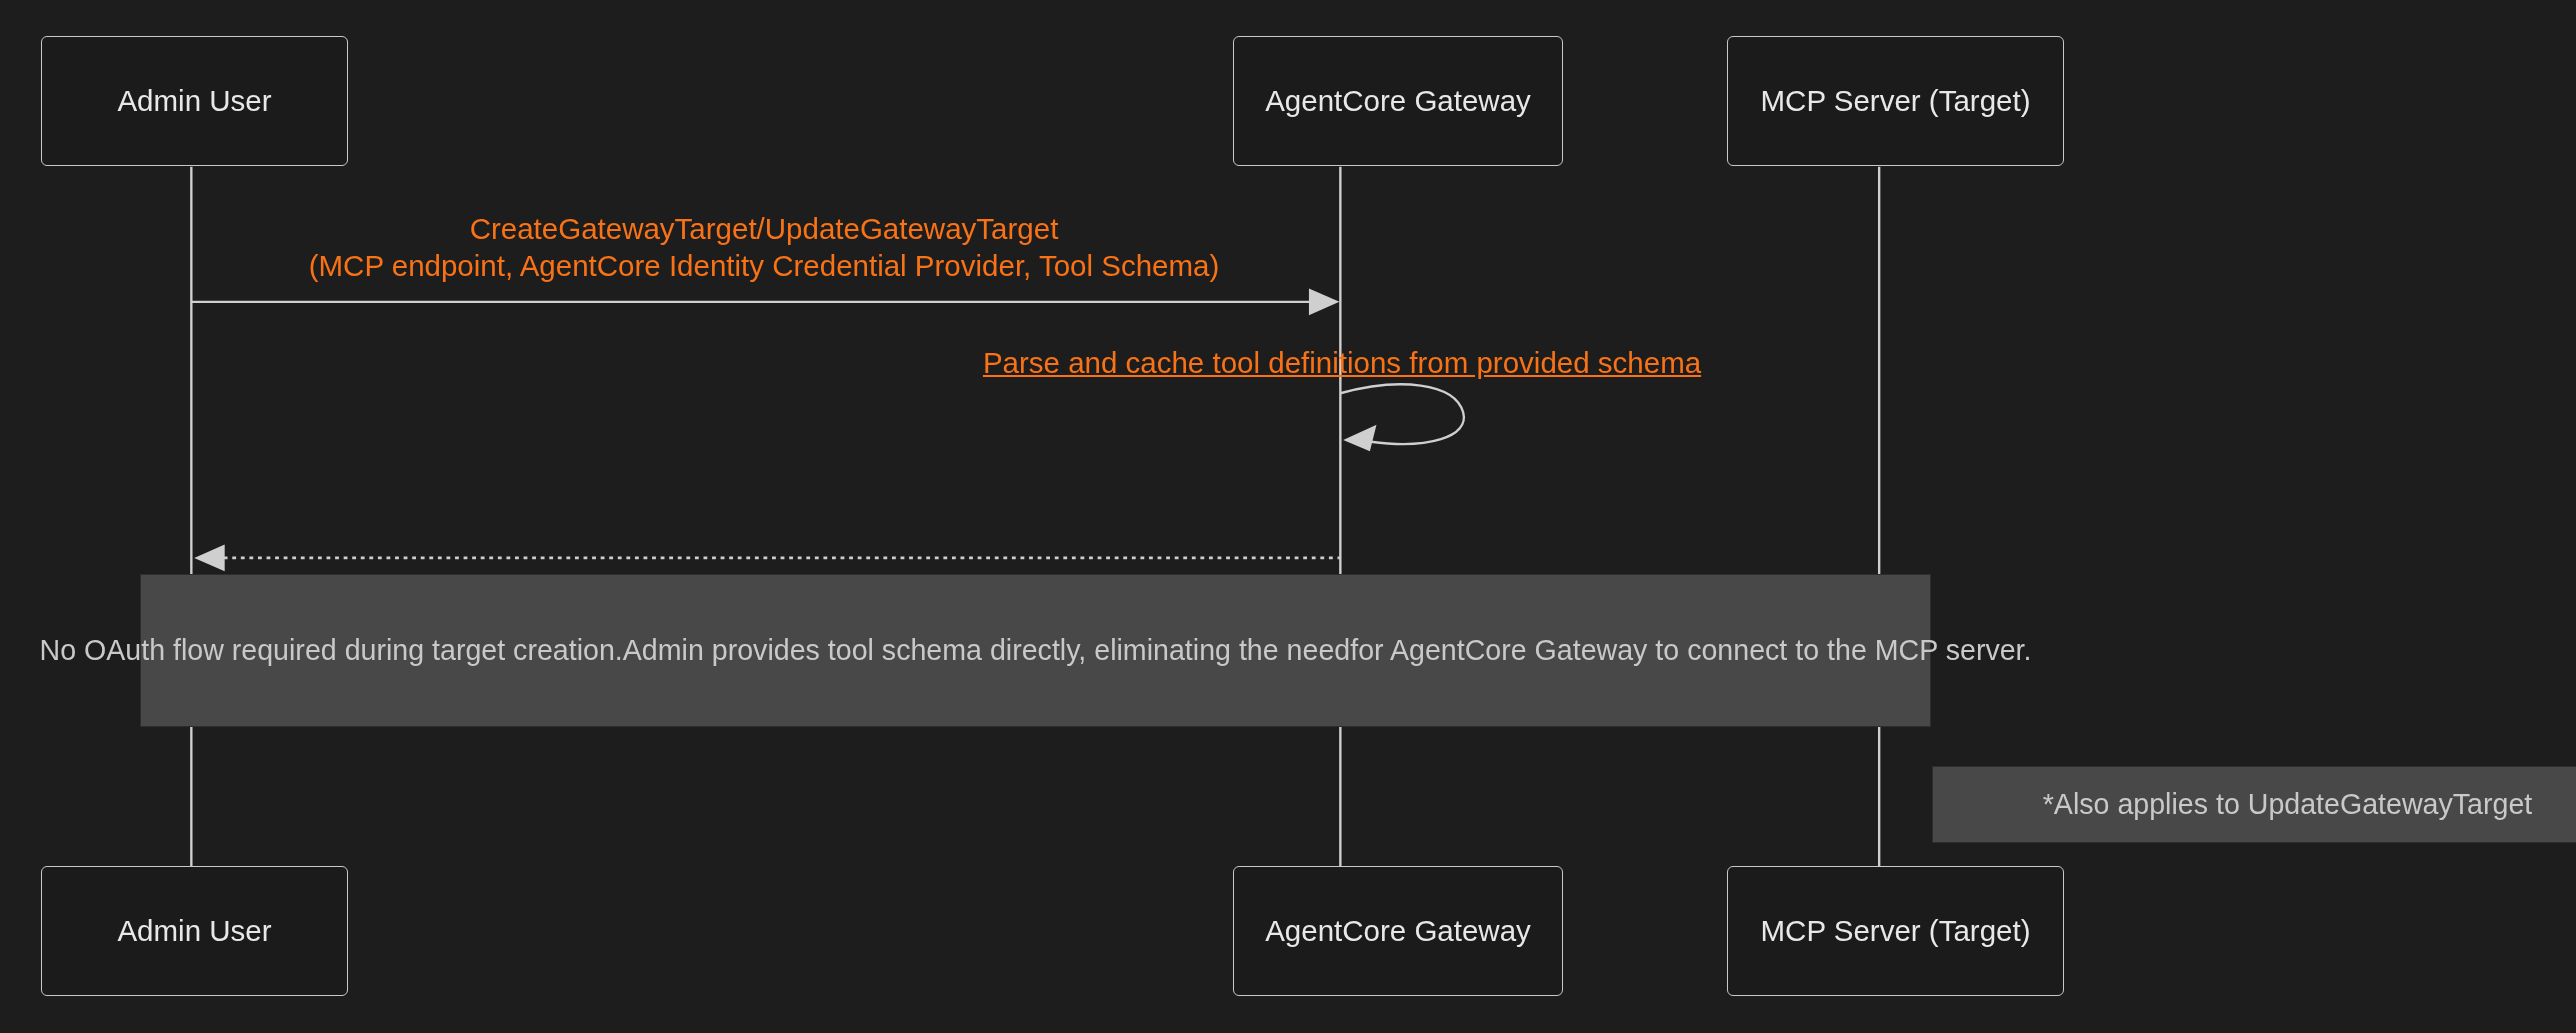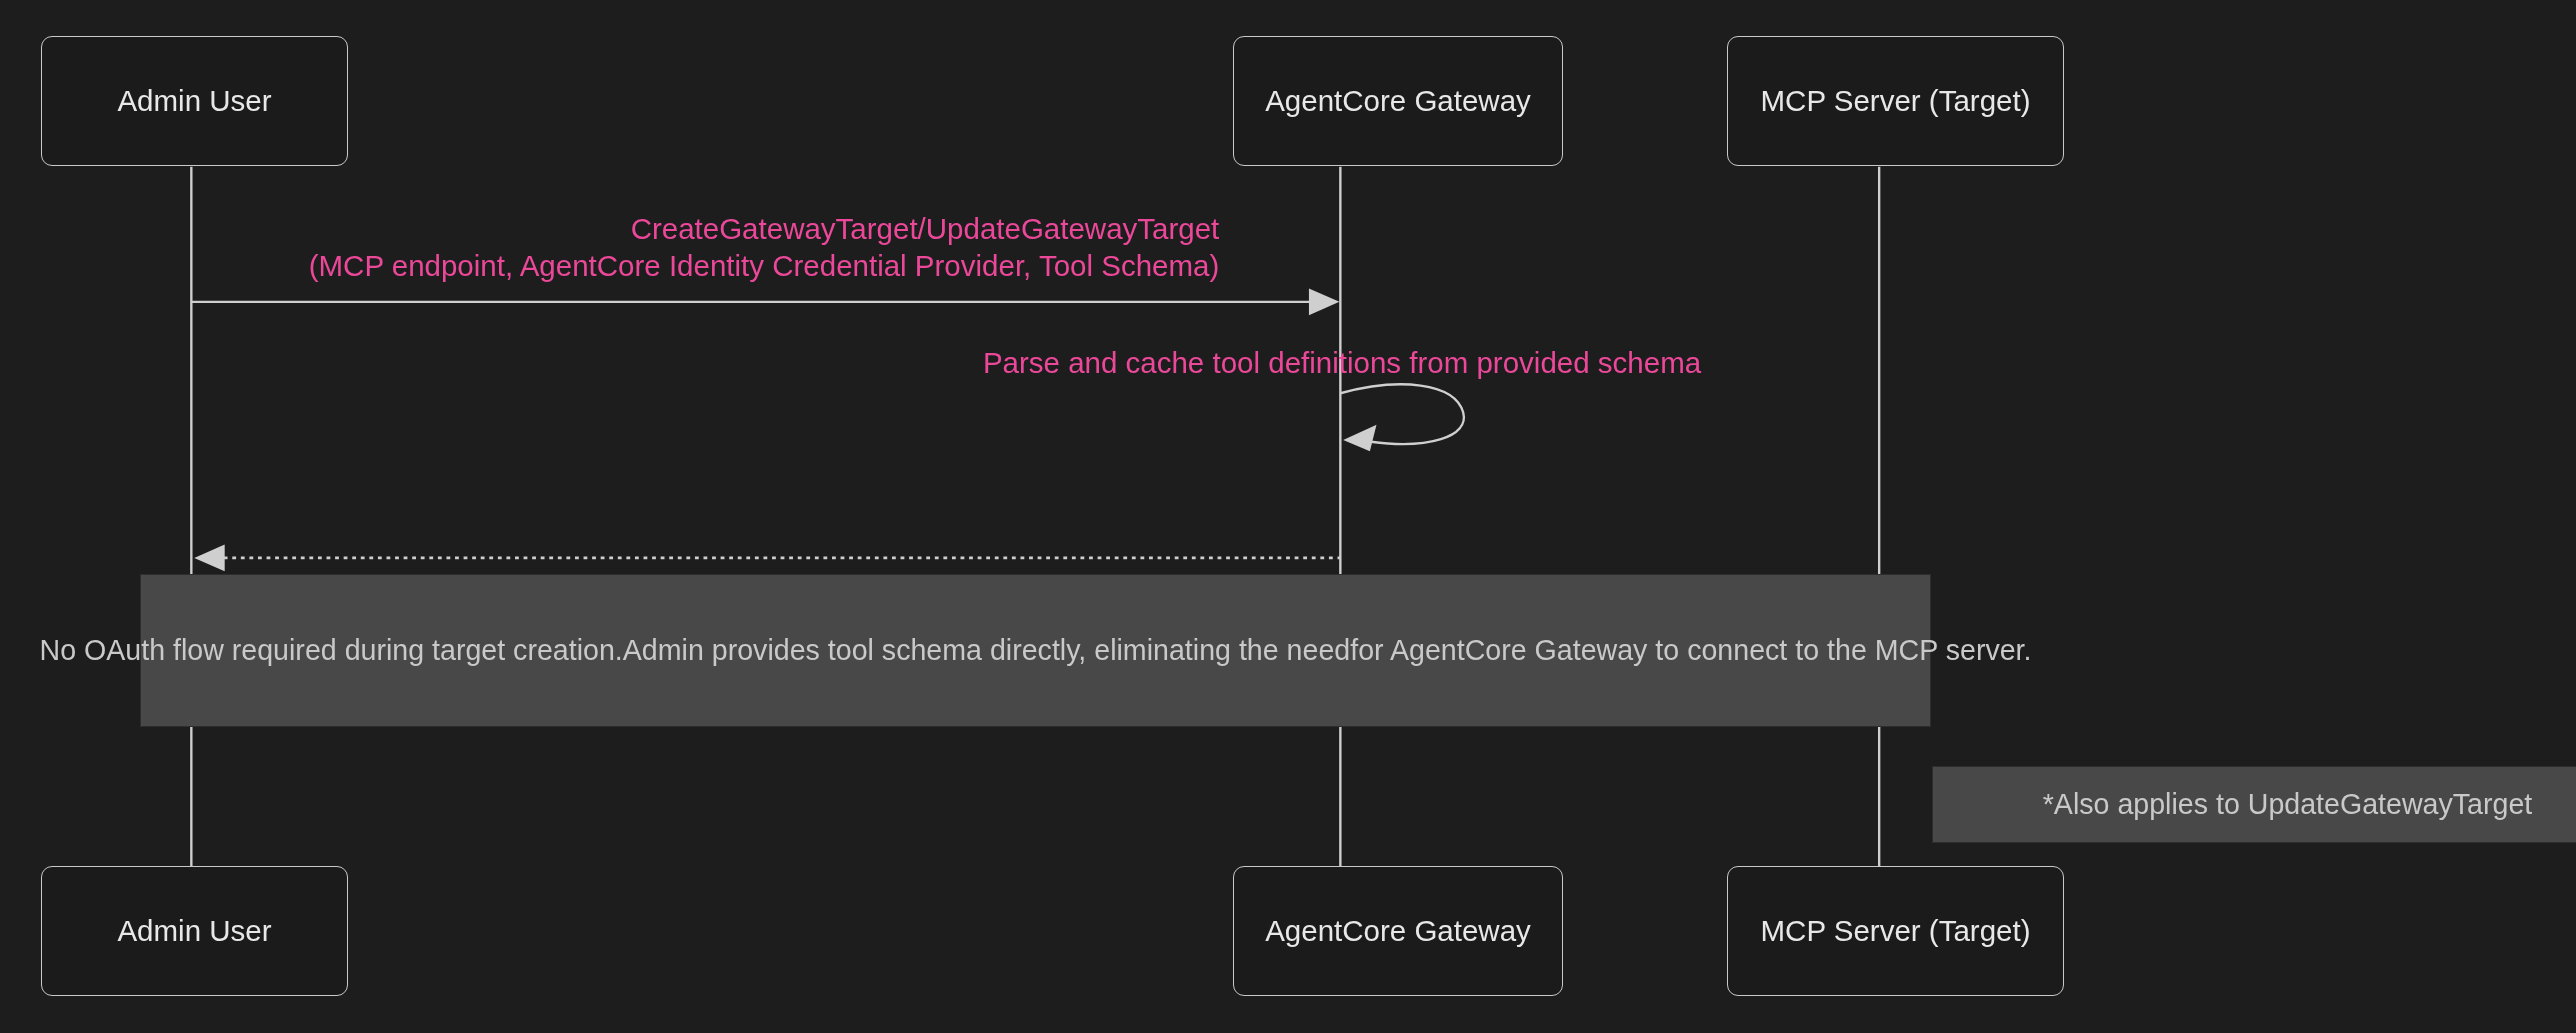--- a/index.html
+++ b/index.html
@@ -19,46 +19,46 @@
     position: absolute;
     left: 0; top: 0;
     width: 2576px;
     height: 1034px;
   }
   .actor {
     position: absolute;
     box-sizing: border-box;
     height: 130px;
     border: 1.9px solid #c9c9c9;
-    border-radius: 11px;
+    border-radius: 6px;
     background: #1b1b1c;
     display: flex;
     align-items: center;
     justify-content: center;
     color: #e8e8e8;
     font-size: 29.5px;
     white-space: nowrap;
   }
   .actor.admin   { left: 41px;   width: 307px; }
   .actor.gateway { left: 1233px; width: 330px; }
   .actor.mcp     { left: 1711px; width: 337px; margin-left: 16px; }
   .actor.top     { top: 36px; }
   .actor.bottom  { top: 866px; }
 
   .mlabel {
     position: absolute;
     transform: translateX(-50%);
-    text-align: right;
-    color: #ec4899;
+    text-align: center;
+    color: #f97316;
     font-size: 29.5px;
     line-height: 37px;
     white-space: nowrap;
   }
   .mlabel.m1 { left: 764px;  top: 210px; }
-  .mlabel.m2 { left: 1342px; top: 344px; }
+  .mlabel.m2 { left: 1342px; top: 344px; text-decoration: underline; }
   .mlabel.m3 { left: 768px;  top: 499px; }
 
   .note {
     position: absolute;
     box-sizing: border-box;
     background: #484848;
     border: 1.9px solid #2d2d2d;
     color: #c9c9c9;
     font-size: 28.6px;
     line-height: 37px;

